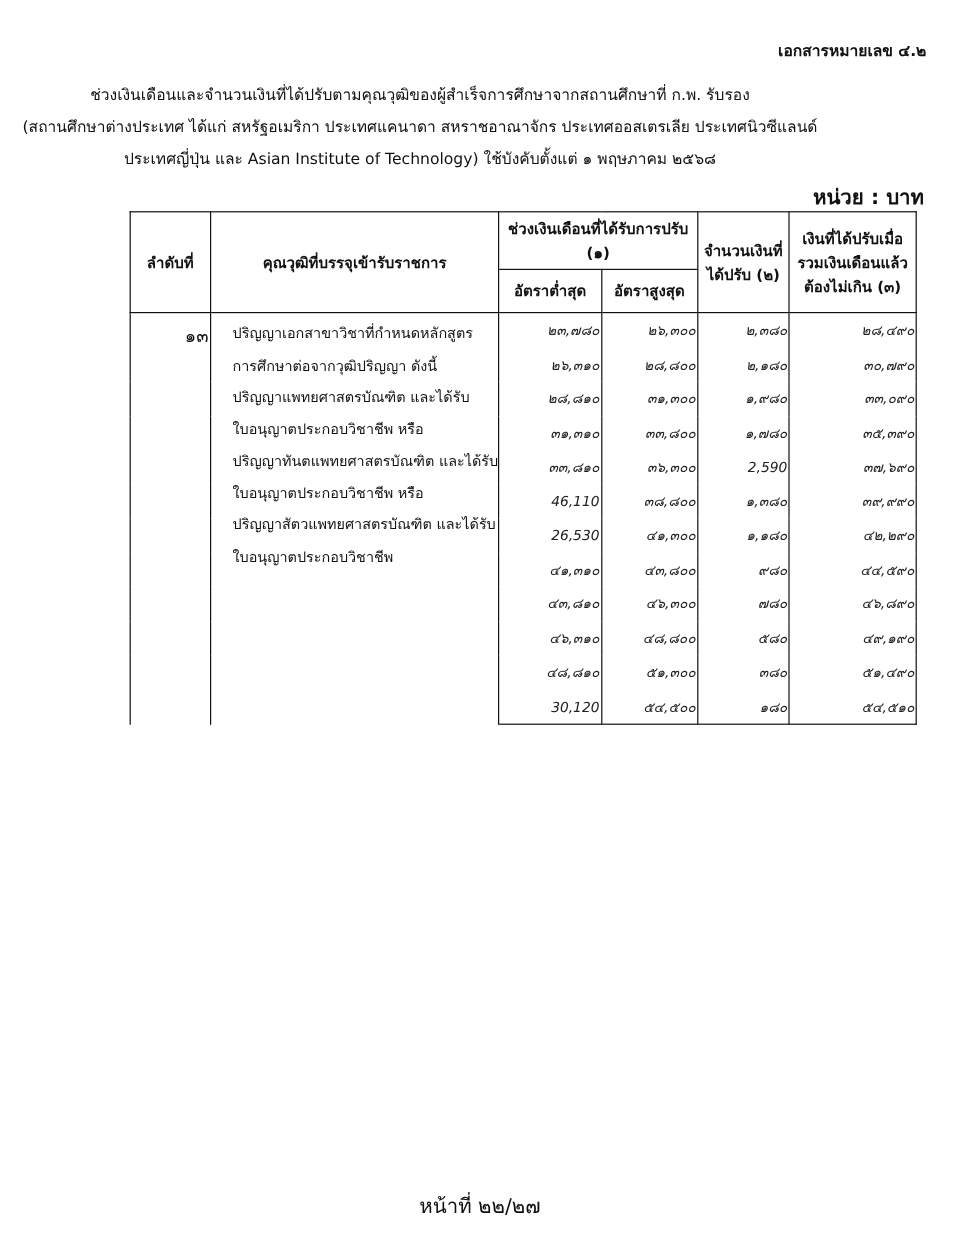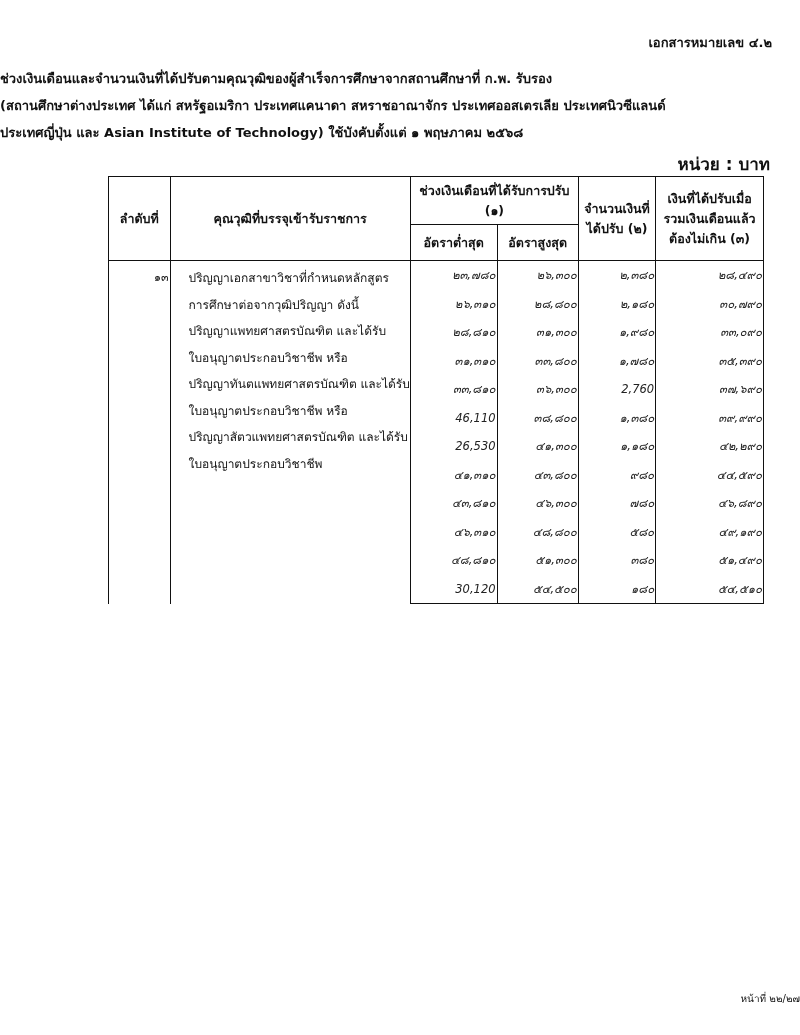--- a/index.html
+++ b/index.html
@@ -1,31 +1,31 @@
 <!DOCTYPE html>
 <html><head>
 <meta charset="utf-8">
 <style>
   html, body { margin:0; padding:0; background:#ffffff; }
   body { width:800px; height:1035px; position:relative; overflow:hidden;
          font-family:"DejaVu Sans", sans-serif; color:#111; }
   .doc-label { position:absolute; top:32px; right:28px; font-size:13px; font-weight:bold; }
-  .title { position:absolute; left:0; width:700px; text-align:left; font-size:13px; font-weight:bold; }
+  .title { position:absolute; left:0; width:700px; text-align:center; font-size:13px; font-weight:normal; }
   .t1 { top:68px; } .t2 { top:95px; } .t3 { top:122px; }
   .unit { position:absolute; top:150px; right:30px; font-size:17px; font-weight:bold; }
   table { position:absolute; top:176px; left:108px; width:656px; border-collapse:collapse; font-size:12px; }
   th, td { border:1.5px solid #111; }
   th { font-weight:bold; font-size:12.5px; text-align:center; padding:0 2px; }
   .h1 { height:48px; } .h2 { height:36px; }
   .body-row td { border-top:none; border-bottom:none; }
   td.num { text-align:right; height:26.5px; font-size:11.5px; color:#222;font-style:italic; }
-  td.seq { text-align:left; vertical-align:top; padding-top:7px; font-size:11px;padding-left:45px; }
+  td.seq { text-align:left; vertical-align:top; padding-top:7px; font-size:15px;padding-left:45px; }
   td.desc { vertical-align:top; padding:4px 0 0 3px; font-size:12px; line-height:26.5px; }
   tr.last td { border-bottom:1.5px solid #111; }
-  .footer { position:absolute; top:991px; left:0; width:800px; text-align:right; font-size:10px; }
+  .footer { position:absolute; top:991px; left:0; width:800px; text-align:center; font-size:17px; }
   .desc-line { display:block; white-space:nowrap;margin-left:15px; }
 </style>
 </head>
 <body>
 
 <div class="doc-label">เอกสารหมายเลข ๔.๒</div>
 <div class="title t1">ช่วงเงินเดือนและจำนวนเงินที่ได้ปรับตามคุณวุฒิของผู้สำเร็จการศึกษาจากสถานศึกษาที่ ก.พ. รับรอง</div>
 <div class="title t2">(สถานศึกษาต่างประเทศ ได้แก่ สหรัฐอเมริกา ประเทศแคนาดา สหราชอาณาจักร ประเทศออสเตรเลีย ประเทศนิวซีแลนด์</div>
 <div class="title t3">ประเทศญี่ปุ่น และ Asian  Institute  of  Technology) ใช้บังคับตั้งแต่ ๑ พฤษภาคม ๒๕๖๘</div>
 <div class="unit">หน่วย : บาท</div>
@@ -84,21 +84,21 @@
       </tr>
       <tr class="body-row">
         <td class="num">๓๑,๓๑๐</td>
         <td class="num">๓๓,๘๐๐</td>
         <td class="num">๑,๗๘๐</td>
         <td class="num">๓๕,๓๙๐</td>
       </tr>
       <tr class="body-row">
         <td class="num">๓๓,๘๑๐</td>
         <td class="num">๓๖,๓๐๐</td>
-        <td class="num">2,760</td>
+        <td class="num">2,590</td>
         <td class="num">๓๗,๖๙๐</td>
       </tr>
       <tr class="body-row">
         <td class="num">46,110</td>
         <td class="num">๓๘,๘๐๐</td>
         <td class="num">๑,๓๘๐</td>
         <td class="num">๓๙,๙๙๐</td>
       </tr>
       <tr class="body-row">
         <td class="num">26,530</td>

